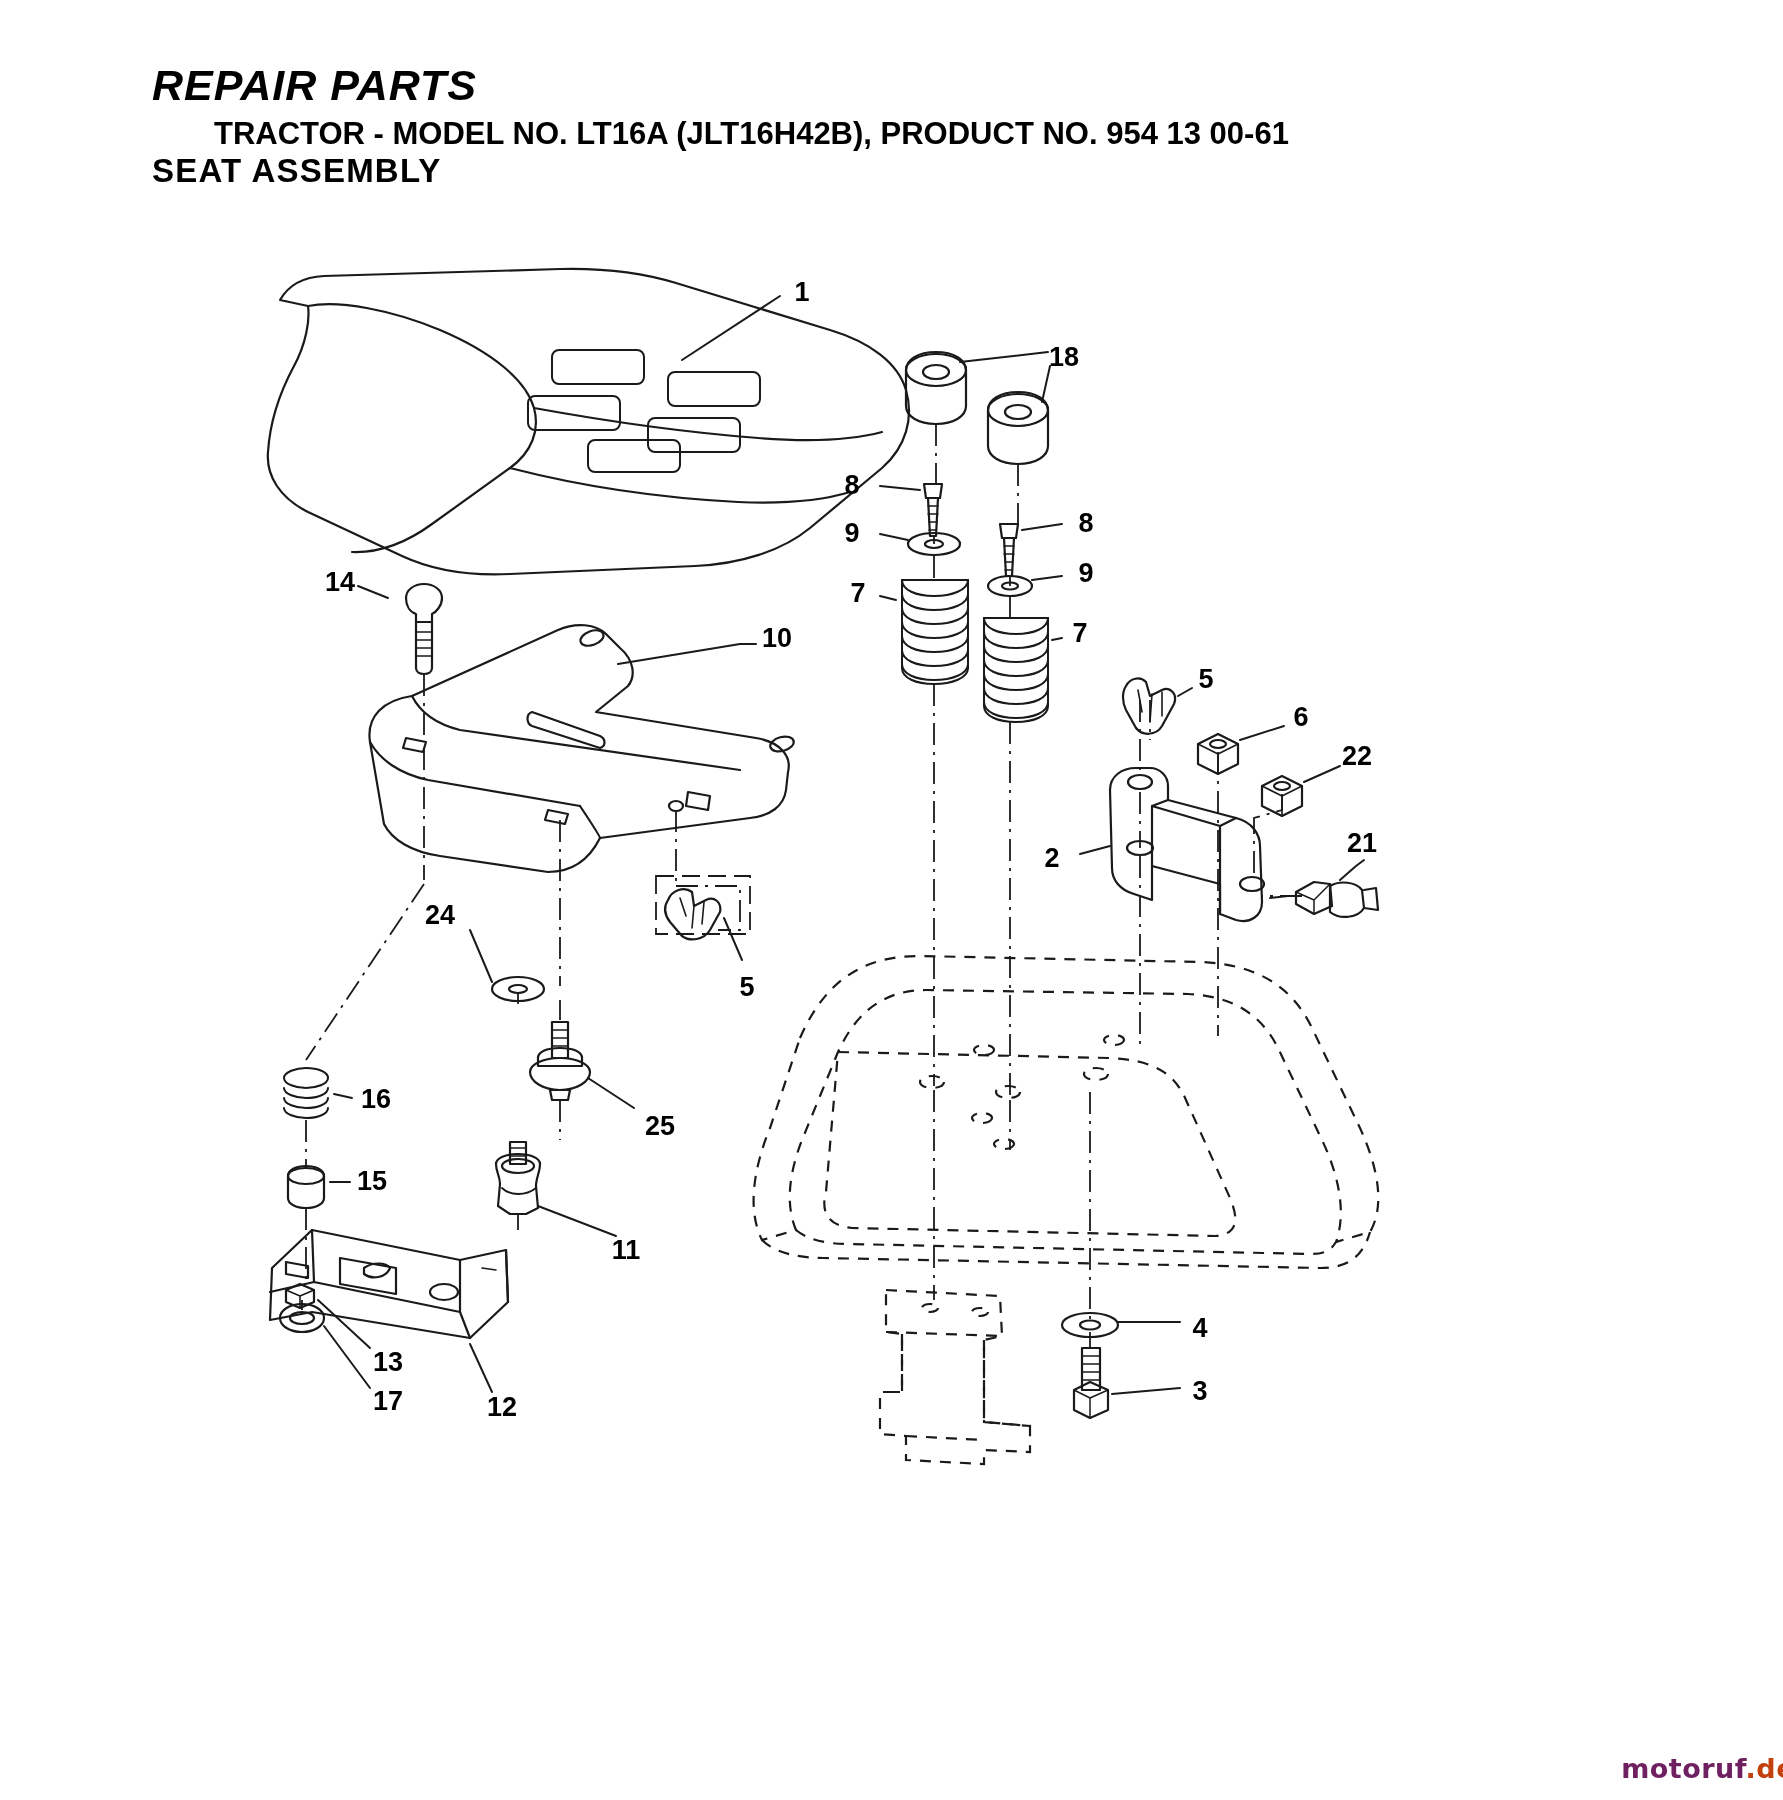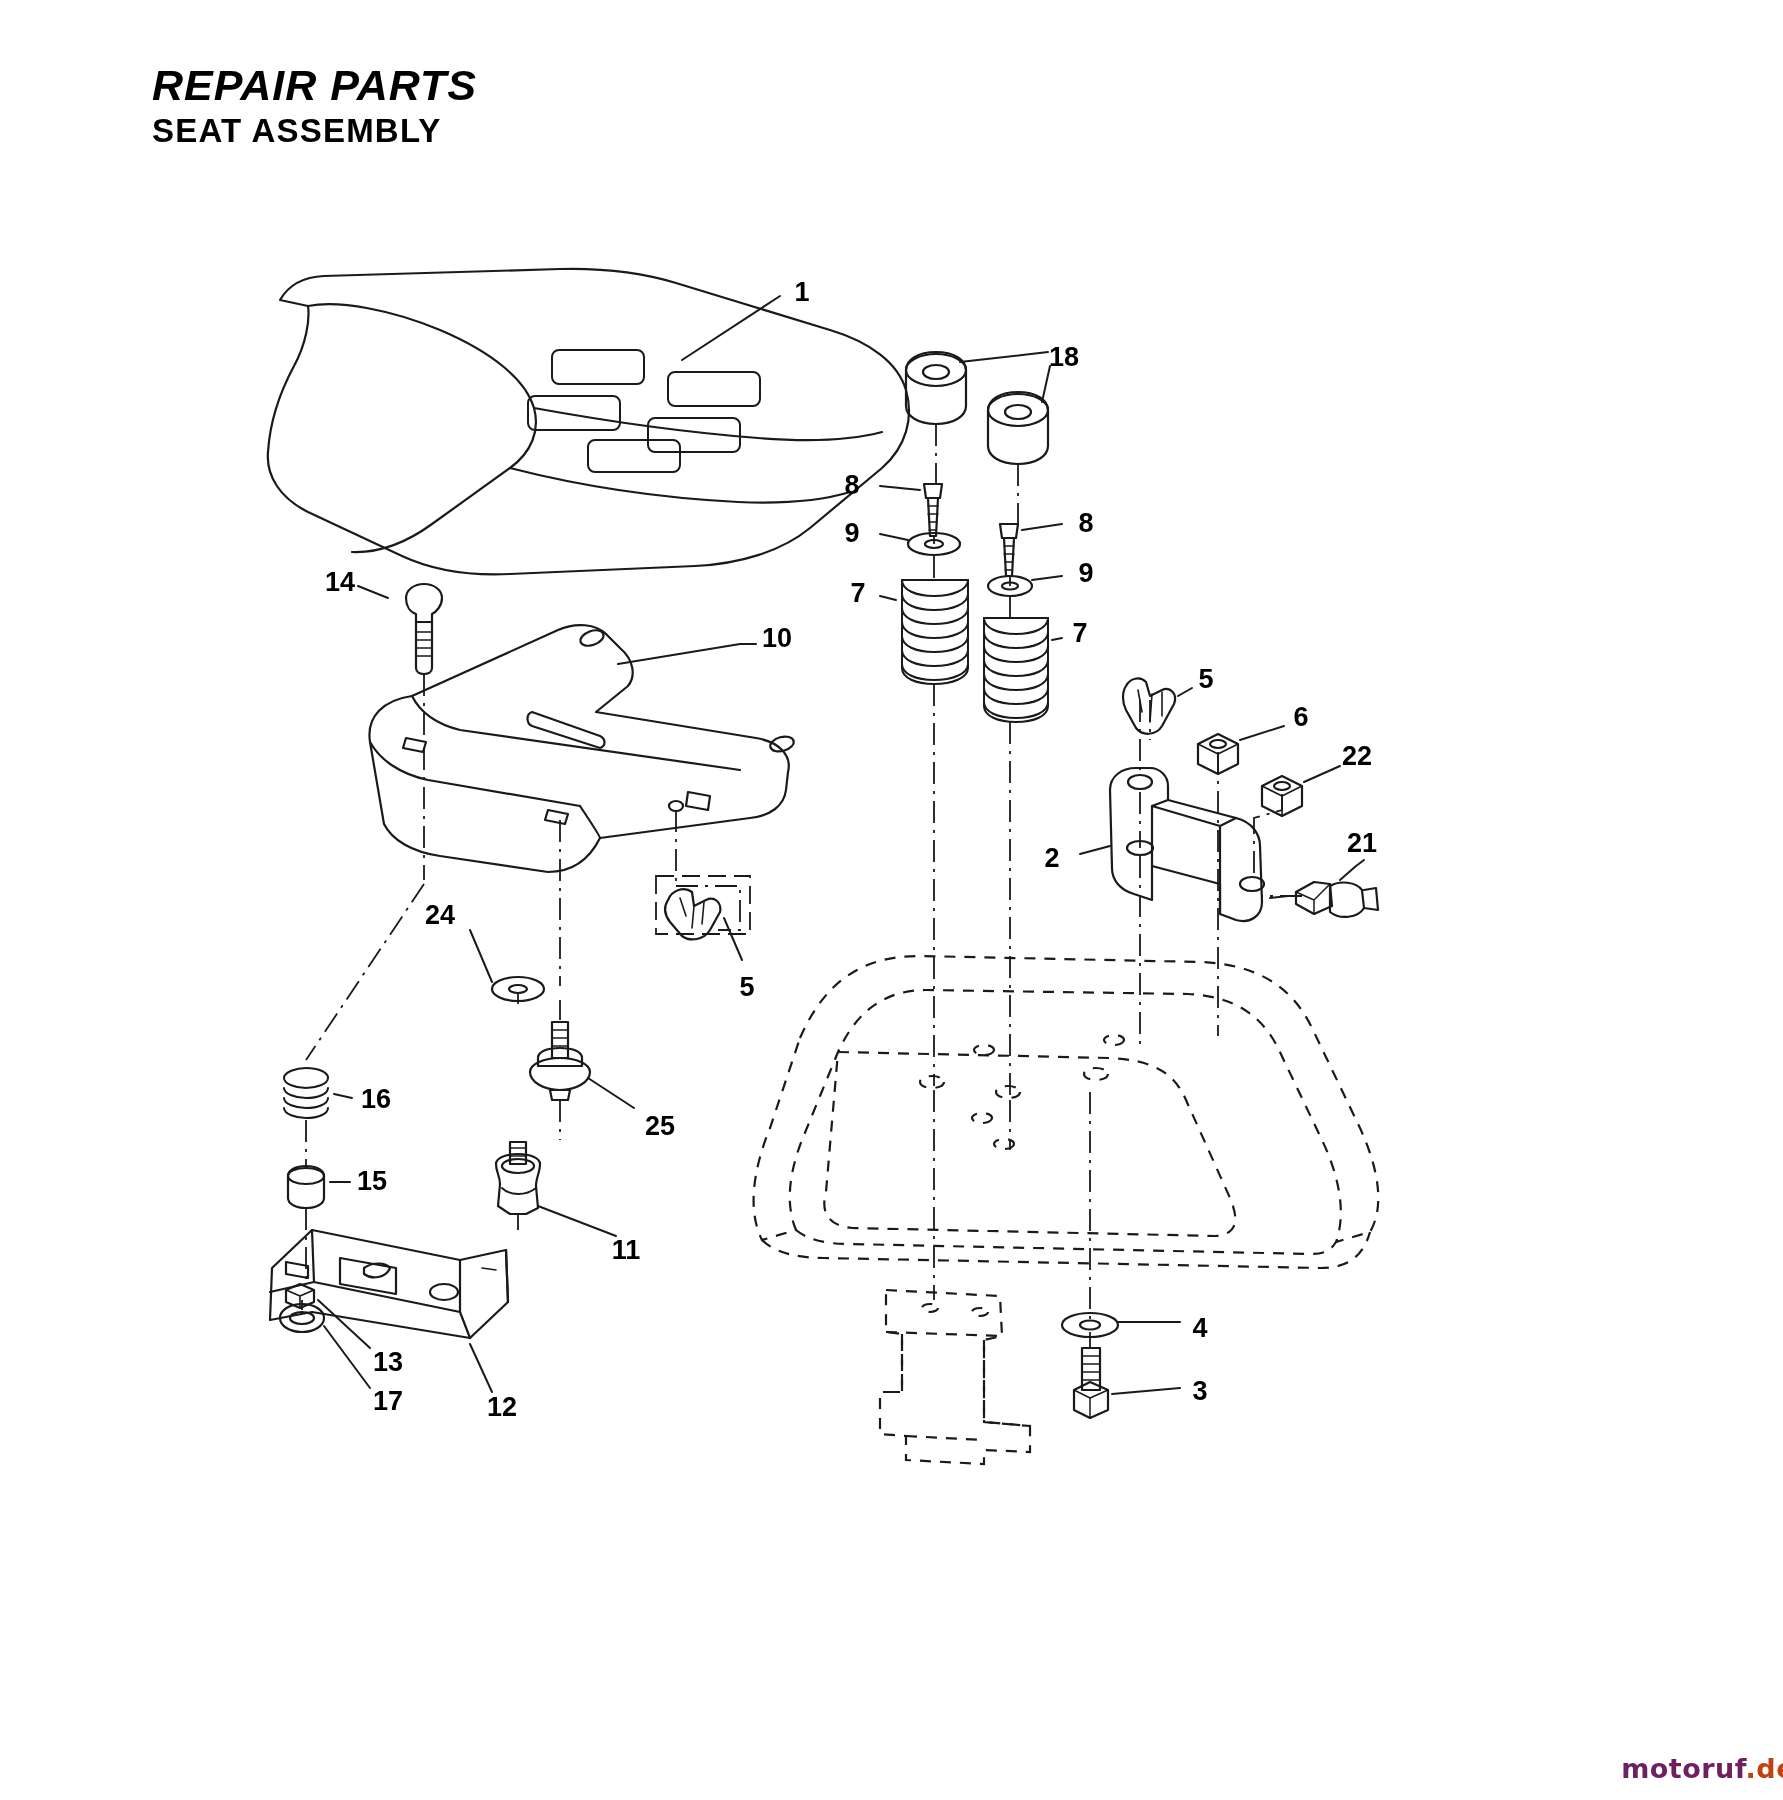--- a/index.html
+++ b/index.html
@@ -74,20 +74,21 @@
     font-size: 27px;
   }
 </style>
 </head>
 <body>
 
 <div id="sheet">
 
   <div class="hdr">
     <div class="hdr-title">REPAIR PARTS</div>
+    <div class="hdr-model">TRACTOR - MODEL NO. LT16A (JLT16H42B), PRODUCT NO. 954 13 00-61</div>
     <div class="hdr-section">SEAT ASSEMBLY</div>
   </div>
 
   <svg id="diagram" width="1783" height="1800" viewBox="0 0 1783 1800">
 
     <g fill="none" stroke="#1a1a1a" stroke-width="2.2" stroke-linejoin="round" stroke-linecap="round">
 
       <g>
         <path d="M240 300 C248 286 262 277 284 276 L520 269 C560 268 600 272 636 283
                  L790 330 C830 342 858 363 866 390 C874 418 866 447 842 468

